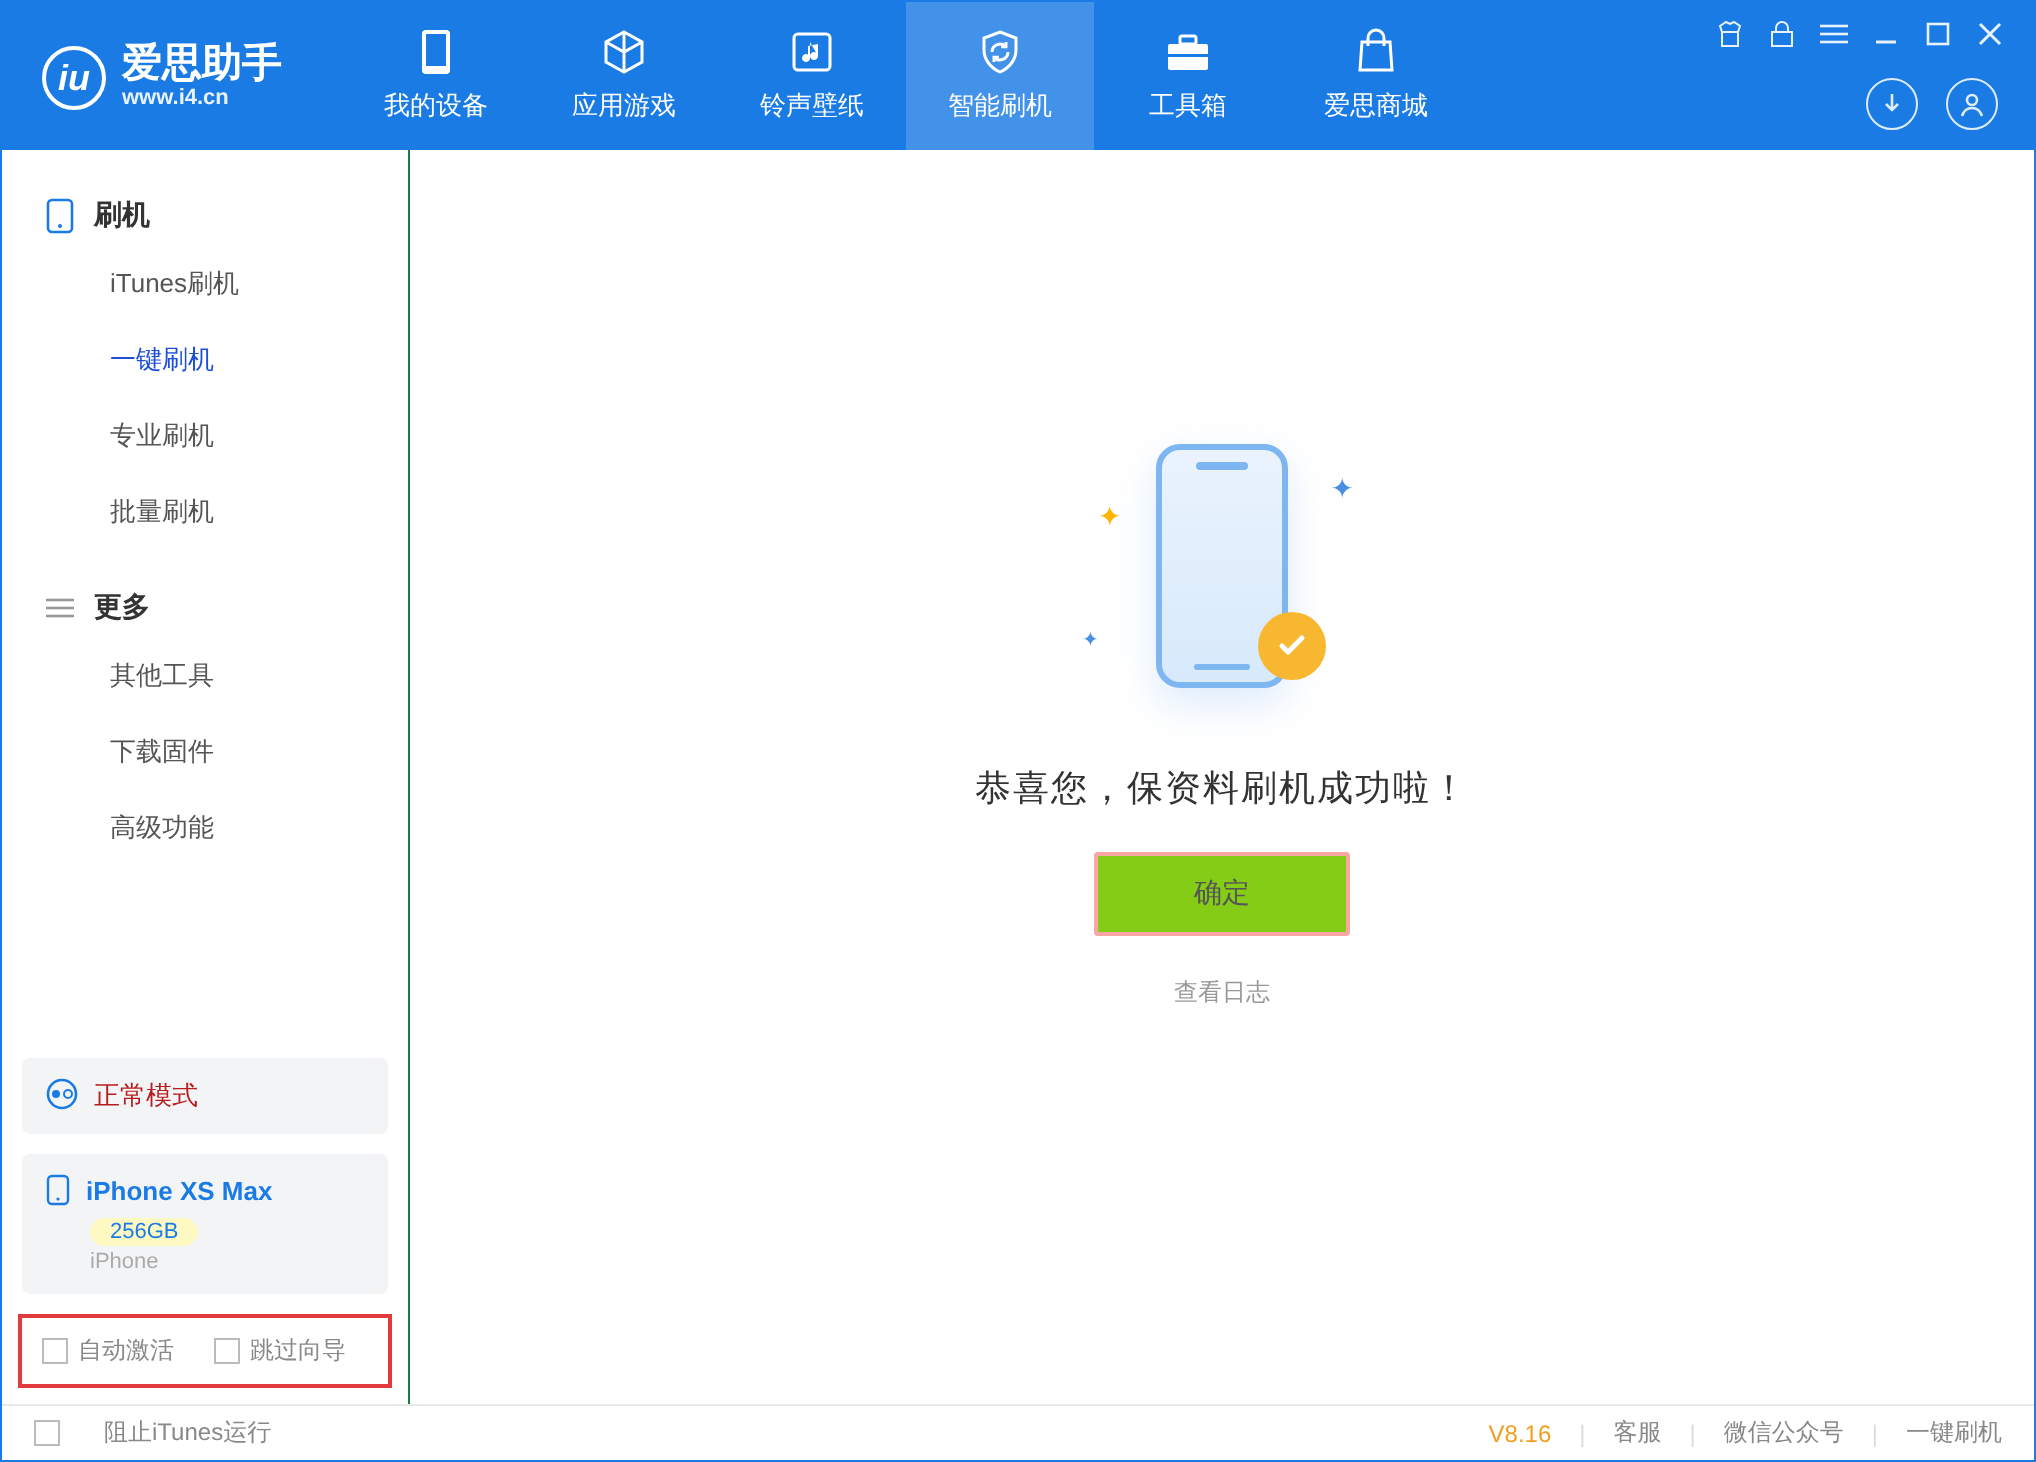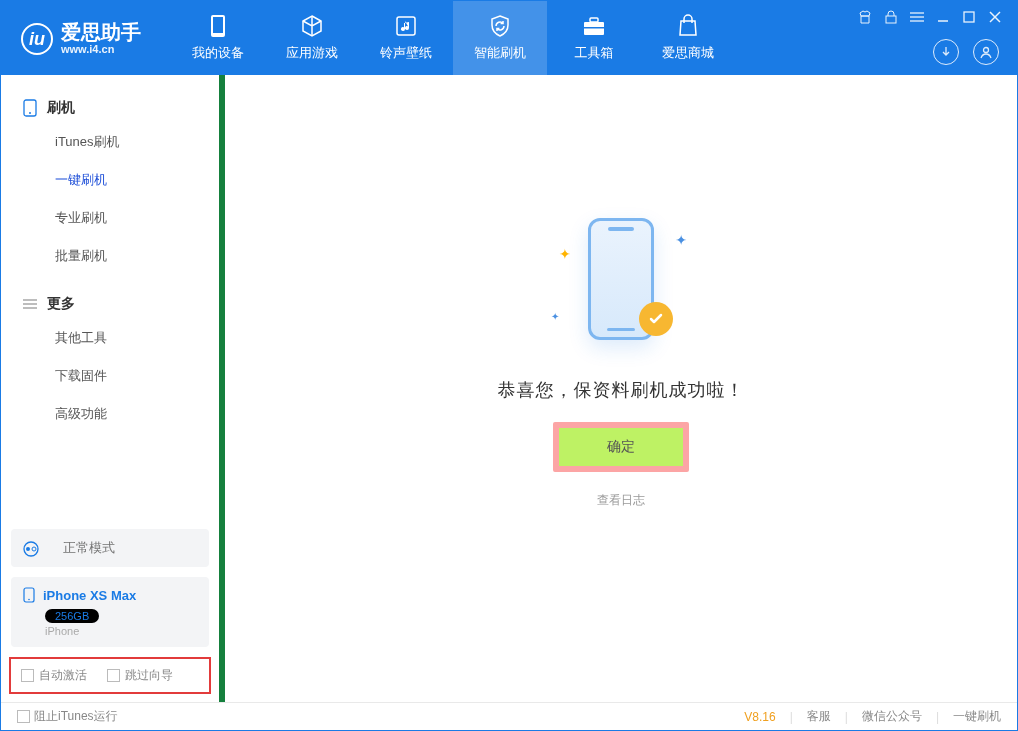--- a/index.html
+++ b/index.html
@@ -16,47 +16,47 @@
 .nav-item.active { background:rgba(255,255,255,.18); }
 .nav-icon { width:24px; height:24px; display:flex; align-items:center; justify-content:center; }
 .nav-label { font-size:13px; }
 .header-right { position:absolute; right:14px; top:8px; display:flex; gap:10px; align-items:center; }
 .win-btn { width:16px; height:16px; cursor:pointer; opacity:.9; display:flex; align-items:center; justify-content:center; }
 .header-circles { position:absolute; right:18px; bottom:10px; display:flex; gap:14px; }
 .circle-btn { width:26px; height:26px; border:1.5px solid #fff; border-radius:50%; cursor:pointer; opacity:.85; display:flex; align-items:center; justify-content:center; }
 
 
 .body { display:flex; height:calc(100% - 74px - 28px); }
-.sidebar { width:224px; border-right:6px solid #15803d; padding-top:18px; display:flex; flex-direction:column; }
+.sidebar { width:204px; border-right:1px solid #15803d; padding-top:18px; display:flex; flex-direction:column; }
 .sb-section { display:flex; align-items:center; gap:10px; padding:6px 22px; font-size:14px; color:#333; font-weight:bold; }
 .sb-section svg { flex-shrink:0; }
 .sb-item { padding:10px 22px 10px 54px; font-size:13px; color:#555; cursor:pointer; }
 .sb-item.active { color:#1d4ed8; }
 .sb-bottom { margin-top:auto; }
-.mode-box { margin:10px; background:#f3f4f6; border-radius:4px; padding:10px 12px; display:flex; align-items:flex-end; gap:24px; font-size:13px; color:#737373; }
+.mode-box { margin:10px; background:#f3f4f6; border-radius:4px; padding:10px 12px; display:flex; align-items:flex-start; gap:8px; font-size:13px; color:#b91c1c; }
 .device-box { margin:0 10px 10px; background:#f3f4f6; border-radius:4px; padding:10px 12px; font-size:13px; }
 .device-name { color:#1a7be5; font-weight:bold; display:flex; align-items:center; gap:8px; }
-.device-cap { display:inline-block; margin:6px 0 2px 22px; background:#000000; color:#1a7be5; border-radius:10px; padding:1px 10px; font-size:11px; }
+.device-cap { display:inline-block; margin:6px 0 2px 22px; background:#fef9c3; color:#1a7be5; border-radius:10px; padding:1px 10px; font-size:11px; }
 .device-type { font-size:11px; color:#aaa; margin-left:22px; }
 .opt-row { border:2px solid #e23b3b; margin:6px 8px 8px; padding:8px 10px; display:flex; gap:20px; align-items:center; font-size:12px; color:#888; }
 .chk { width:13px; height:13px; border:1px solid #bbb; display:inline-block; background:#fff; }
 
 
 .main { flex:1; display:flex; flex-direction:column; align-items:center; justify-content:center; gap:20px; padding-bottom:60px; }
 .illus { width:160px; height:150px; position:relative; }
 .phone { position:absolute; left:50%; top:10px; transform:translateX(-50%); width:66px; height:122px; border:3px solid #7db6f0; border-radius:12px; background:linear-gradient(to bottom,#eaf3fd,#d7e9fb); box-shadow:0 8px 20px rgba(26,123,229,.15); }
 .phone::before { content:""; position:absolute; top:6px; left:50%; transform:translateX(-50%); width:26px; height:4px; background:#7db6f0; border-radius:3px; }
 .phone::after { content:""; position:absolute; bottom:6px; left:50%; transform:translateX(-50%); width:28px; height:3px; background:#7db6f0; border-radius:2px; }
 .check-badge { position:absolute; right:28px; bottom:22px; width:34px; height:34px; background:#f7b731; border-radius:50%; display:flex; align-items:center; justify-content:center; }
 .sparkle { position:absolute; color:#ffb400; font-size:14px; }
 .sparkle.s1 { left:18px; top:38px; }
 .sparkle.s2 { right:14px; top:24px; color:#4a90e2; }
 .sparkle.s3 { left:10px; bottom:36px; color:#4a90e2; font-size:10px; }
 .msg { font-size:18px; color:#333; font-weight:500; letter-spacing:1px; }
-.ok-btn { border:6px solid #fca5a5; background:#bef264; padding:10px 48px; font-size:14px; color:#555; cursor:pointer; border-radius:2px; }
+.ok-btn { border:2px solid #fca5a5; background:#84cc16; padding:10px 48px; font-size:14px; color:#555; cursor:pointer; border-radius:2px; }
 .log-link { font-size:12px; color:#999; cursor:pointer; }
 
 
 .status { height:28px; border-top:1px solid #e9e9e9; display:flex; align-items:center; padding:0 16px; font-size:12px; color:#888; gap:10px; }
 .status .chk { margin-right:2px; }
 .status-right { margin-left:auto; display:flex; gap:14px; align-items:center; }
 .status-right span { cursor:pointer; }
 .sep { color:#ddd; }
 </style>
 </head>
@@ -250,21 +250,21 @@
           </svg>
       </div>
     </div>
     <div class="msg">恭喜您，保资料刷机成功啦！</div>
     <button class="ok-btn">确定</button>
     <a class="log-link">查看日志</a>
   </div>
 </div>
 
 <div class="status">
-  <label style="display:flex;align-items:center;gap:2px;cursor:pointer;">
+  <label style="display:flex;align-items:center;gap:20px;cursor:pointer;">
       <span class="chk"></span>
       <span>阻止iTunes运行</span>
     </label>
   <div class="status-right">
     <span style="color:#f0a020;">V8.16</span>
     <span class="sep">|</span>
     <span>客服</span>
     <span class="sep">|</span>
     <span>微信公众号</span>
     <span class="sep">|</span>

